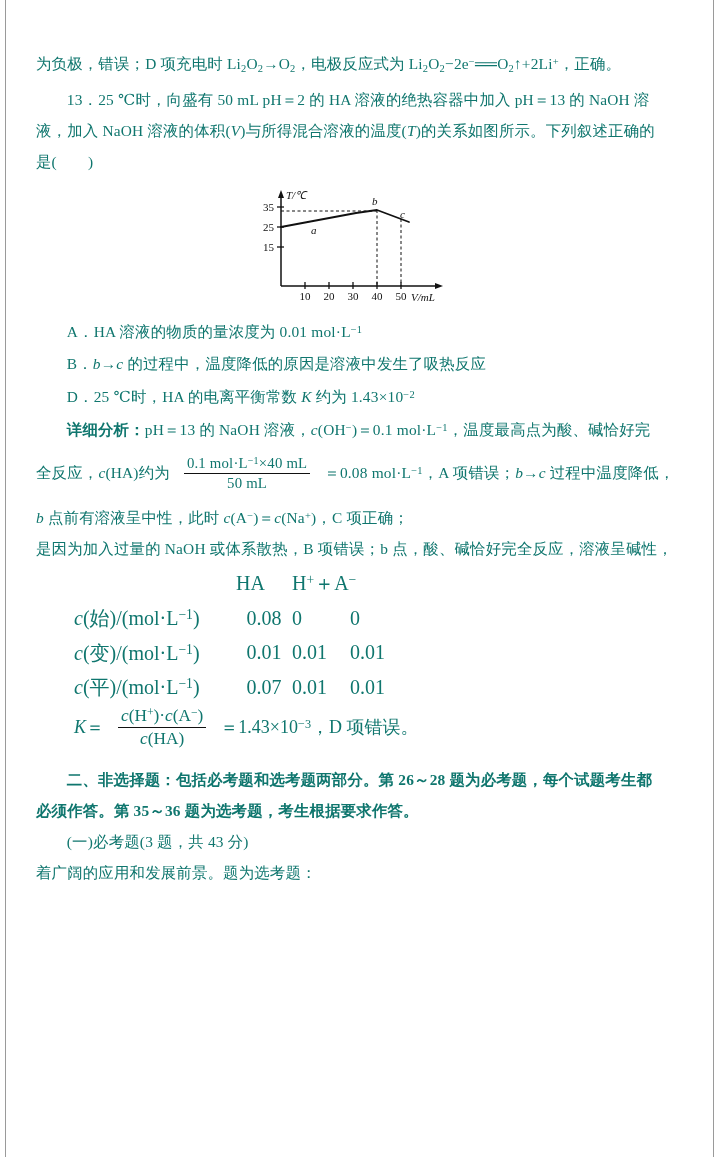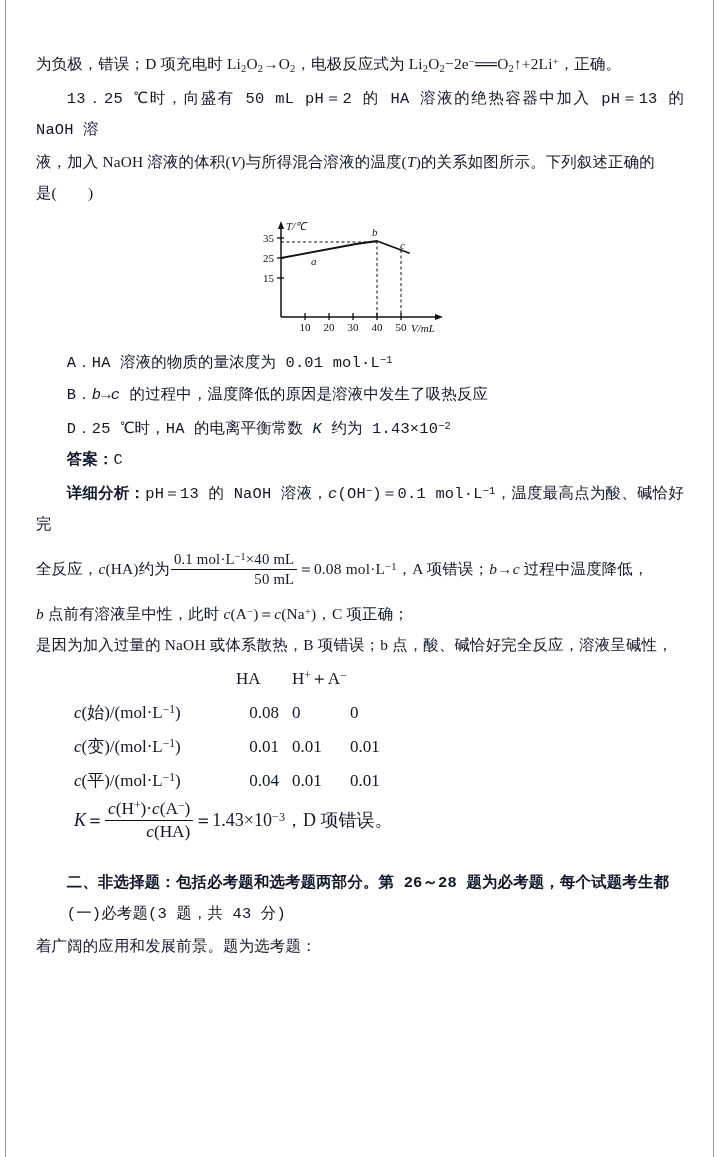--- a/index.html
+++ b/index.html
@@ -8,21 +8,21 @@
     background: #ffffff;
   }
   .page {
     position: relative;
     width: 720px;
     height: 1157px;
     background: #ffffff;
     box-sizing: border-box;
     overflow: hidden;
     font-family: "Liberation Serif", "DejaVu Serif", serif;
-    color: #0f172a;
+    color: #0f766e;
   }
   
   .edge-rule {
     position: absolute;
     top: 0;
     bottom: 0;
     width: 1px;
     background: #9a9a9a;
   }
   .edge-rule.left  { left: 5px; }
@@ -36,43 +36,43 @@
   }
 
   p.line {
     margin: 0 0 0 0;
     font-size: 15.4px;
     line-height: 31px;
     text-align: justify;
     letter-spacing: 0.2px;
     white-space: normal;
   }
-  .indent { text-indent: 2em; font-family: Liberation Mono, monospace; }
+  .indent { text-indent: 2em; }
   .bold { font-weight: bold; }
 
   sub { font-size: 0.68em; vertical-align: -0.28em; }
   sup { font-size: 0.68em; vertical-align: 0.42em; }
   .ital { font-style: italic; }
 
   
   .figure-wrap {
     width: 100%;
     display: flex;
     justify-content: center;
     margin: 9px 0 6px 0;
   }
   .chart { display: block; }
 
   
   .frac {
     display: inline-block;
     vertical-align: -0.62em;
-    text-align: right;
+    text-align: center;
     line-height: 1.18;
-    margin: 0 1px;
+    margin: 0 14px;
   }
   .frac .num {
     display: block;
     padding: 0 3px 1px 3px;
     border-bottom: 1.3px solid #111;
     font-size: 0.96em;
   }
   .frac .den {
     display: block;
     padding: 1px 3px 0 3px;
@@ -84,21 +84,21 @@
   .ice {
     margin: 0;
     font-size: 15.4px;
     line-height: 31px;
   }
   .ice table { border-collapse: collapse; margin-left: 38px; }
   .ice td {
     padding: 0 0 0 0;
     white-space: nowrap;
     vertical-align: baseline;
-    font-size: 17px;
+    font-size: 20px;
     line-height: 31px;
   }
   .ice td.lbl   { width: 162px; }
   .ice td.c1    { width: 56px; text-align: center; }
   .ice td.c2    { width: 58px; text-align: left; }
   .ice td.c3    { text-align: left; }
   .ice td.hdr1  { width: 56px; }
 
   .krow {
     font-size: 18px;
@@ -177,23 +177,20 @@
     <p class="line indent">
       A．HA 溶液的物质的量浓度为 0.01 mol·L<sup>−1</sup>
     </p>
     <p class="line indent">
       B．<span class="ital">b</span>→<span class="ital">c</span> 的过程中，温度降低的原因是溶液中发生了吸热反应
     </p>
     <p class="line indent">
       D．25 ℃时，HA 的电离平衡常数 <span class="ital">K</span> 约为 1.43×10<sup>−2</sup>
     </p>
 
-    <p class="line indent">
-      <span class="bold">答案：</span><span>C</span>
-    </p>
 
     <p class="line indent">
       <span class="bold">详细分析：</span>pH＝13 的 NaOH 溶液，<span class="ital">c</span>(OH<sup>−</sup>)＝0.1 mol·L<sup>−1</sup>，温度最高点为酸、碱恰好完
     </p>
 
     <p class="line" style="line-height:52px;">
       全反应，<span class="ital">c</span>(HA)约为<span class="frac"><span class="num">0.1 mol·L<sup>−1</sup>×40 mL</span><span class="den">50 mL</span></span>＝0.08 mol·L<sup>−1</sup>，A 项错误；<span class="ital">b</span>→<span class="ital">c</span> 过程中温度降低，
     </p>
 
     <p class="line">
@@ -216,32 +213,33 @@
           <td class="c3">0</td>
         </tr>
         <tr>
           <td class="lbl"><span class="ital">c</span>(变)/(mol·L<sup>−1</sup>)</td>
           <td class="c1">0.01</td>
           <td class="c2">0.01</td>
           <td class="c3">0.01</td>
         </tr>
         <tr>
           <td class="lbl"><span class="ital">c</span>(平)/(mol·L<sup>−1</sup>)</td>
-          <td class="c1">0.04</td>
+          <td class="c1">0.07</td>
           <td class="c2">0.01</td>
           <td class="c3">0.01</td>
         </tr>
       </tbody>
         </table>
     </div>
 
     <div class="krow">
       <span class="ital">K</span>＝<span class="frac"><span class="num"><span class="ital">c</span>(H<sup>+</sup>)·<span class="ital">c</span>(A<sup>−</sup>)</span><span class="den"><span class="ital">c</span>(HA)</span></span>＝1.43×10<sup>−3</sup>，D 项错误。
     </div>
 
-    <p class="line indent bold" style="margin-top:26px;">二、非选择题：包括必考题和选考题两部分。第 26～28 题为必考题，每个试题考生都</p>
+    <p class="line indent bold" style="margin-top:14px;">二、非选择题：包括必考题和选考题两部分。第 26～28 题为必考题，每个试题考生都</p>
+    <p class="line bold">必须作答。第 35～36 题为选考题，考生根据要求作答。</p>
 
     <p class="line indent">(一)必考题(3 题，共 43 分)</p>
 
     <p class="line">着广阔的应用和发展前景。题为选考题：</p>
 
   </div>
 </div>
 
 </body></html>

